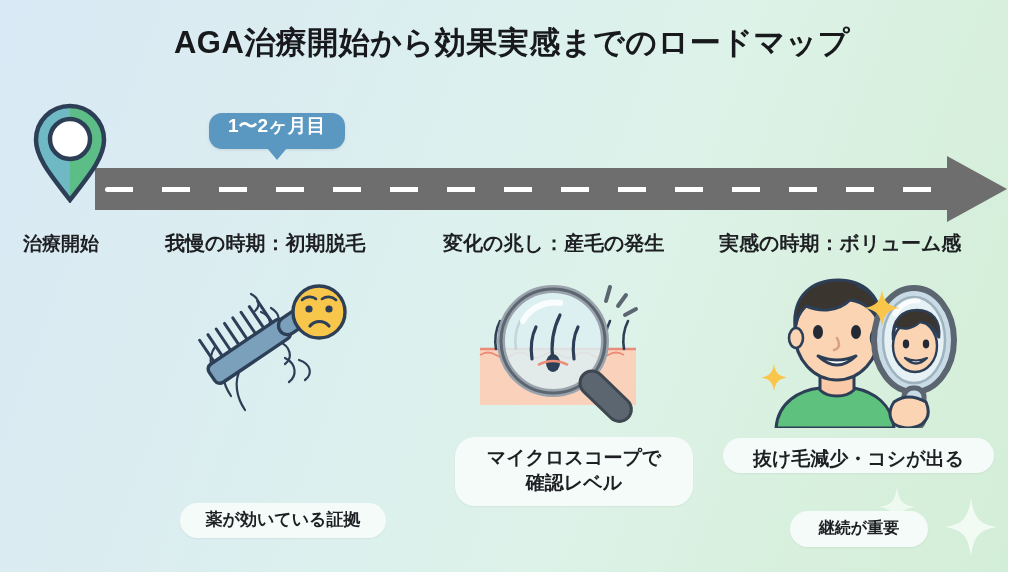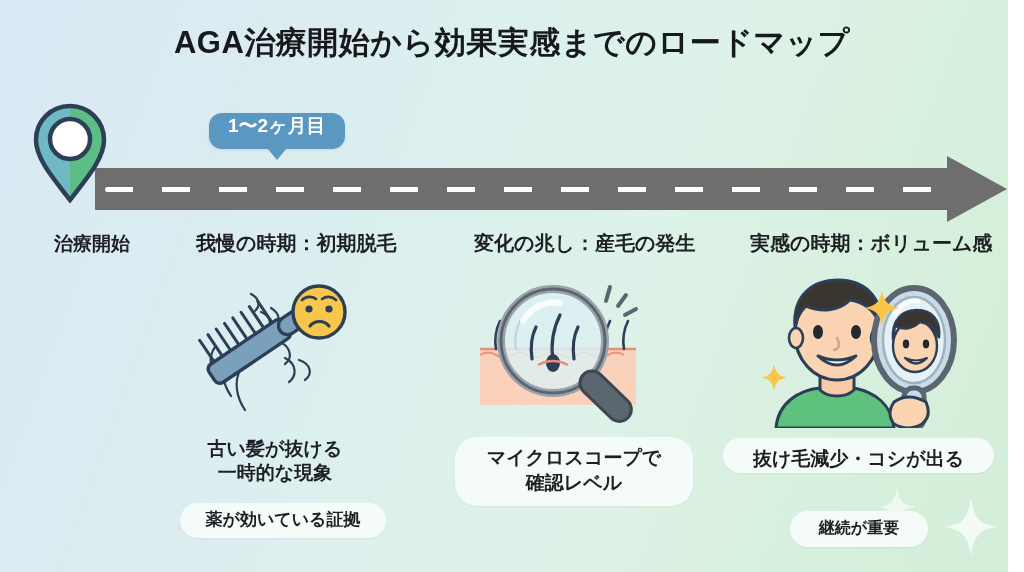--- a/index.html
+++ b/index.html
@@ -122,21 +122,20 @@
   #badge-3 { left: 781px; top: 113px; background: #79c398; color: #79c398; }
   .badge .badge-text { color: #ffffff; }
 
   
   .stage-heading {
     position: absolute;
     font-size: 20px;
     font-weight: bold;
     color: #1d1f22;
     white-space: nowrap;
-    margin-left: 31px;
   }
   #start-label   { left: 23px;  top: 231px; font-size: 19px; }
   #heading-1     { left: 165px; top: 230px; }
   #heading-2     { left: 443px; top: 230px; }
   #heading-3     { left: 719px; top: 230px; }
 
   
   .illus {
     position: absolute;
   }
@@ -166,21 +165,21 @@
     line-height: 1.3;
     white-space: pre-line;
     box-shadow: 0 1px 2px rgba(0,0,0,0.05);
   }
   #pill-1 {
     left: 180px; top: 503px; width: 190px;
     padding: 6px 8px 7px 8px; font-size: 17px;
   }
   #pill-2 {
     left: 455px; top: 437px; width: 222px;
-    padding: 9px 8px 11px 8px; font-size: 19px;
+    padding: 9px 8px 11px 8px; font-size: 19px; border-radius: 20px;
   }
   #pill-3 {
     left: 723px; top: 438px; width: 255px;
     padding: 9px 8px 1px 8px; font-size: 19px;
   }
   #pill-4 {
     left: 790px; top: 491px; width: 122px;
     padding: 7px 8px 8px 8px; font-size: 16px; margin-top: 20px;
   }
 </style>
@@ -364,22 +363,20 @@
 
       <path d="M136 134 q14 -10 32 0 q6 14 -4 22 q-14 8 -28 0 q-8 -10 0 -22 Z" fill="#fbd4b4" stroke="#2d3f57" stroke-width="3"></path>
 
       <g fill="#f9c54a">
         <path d="M124 22 C126 34 130 38 142 40 C130 42 126 46 124 58 C122 46 118 42 106 40 C118 38 122 34 124 22 Z"></path>
         <path d="M16 96 C17.5 105 20.5 108 29 109.5 C20.5 111 17.5 114 16 123 C14.5 114 11.5 111 3 109.5 C11.5 108 14.5 105 16 96 Z"></path>
       </g>
     </svg>
   </div>
 
-  <div id="desc-1" class="desc">古い髪が抜ける
-一時的な現象</div>
   <div id="pill-1" class="pill">薬が効いている証拠</div>
 
   <div id="pill-2" class="pill">マイクロスコープで
 確認レベル</div>
 
   <div id="pill-3" class="pill">抜け毛減少・コシが出る</div>
   <div id="pill-4" class="pill">継続が重要</div>
 
 </div>
 

